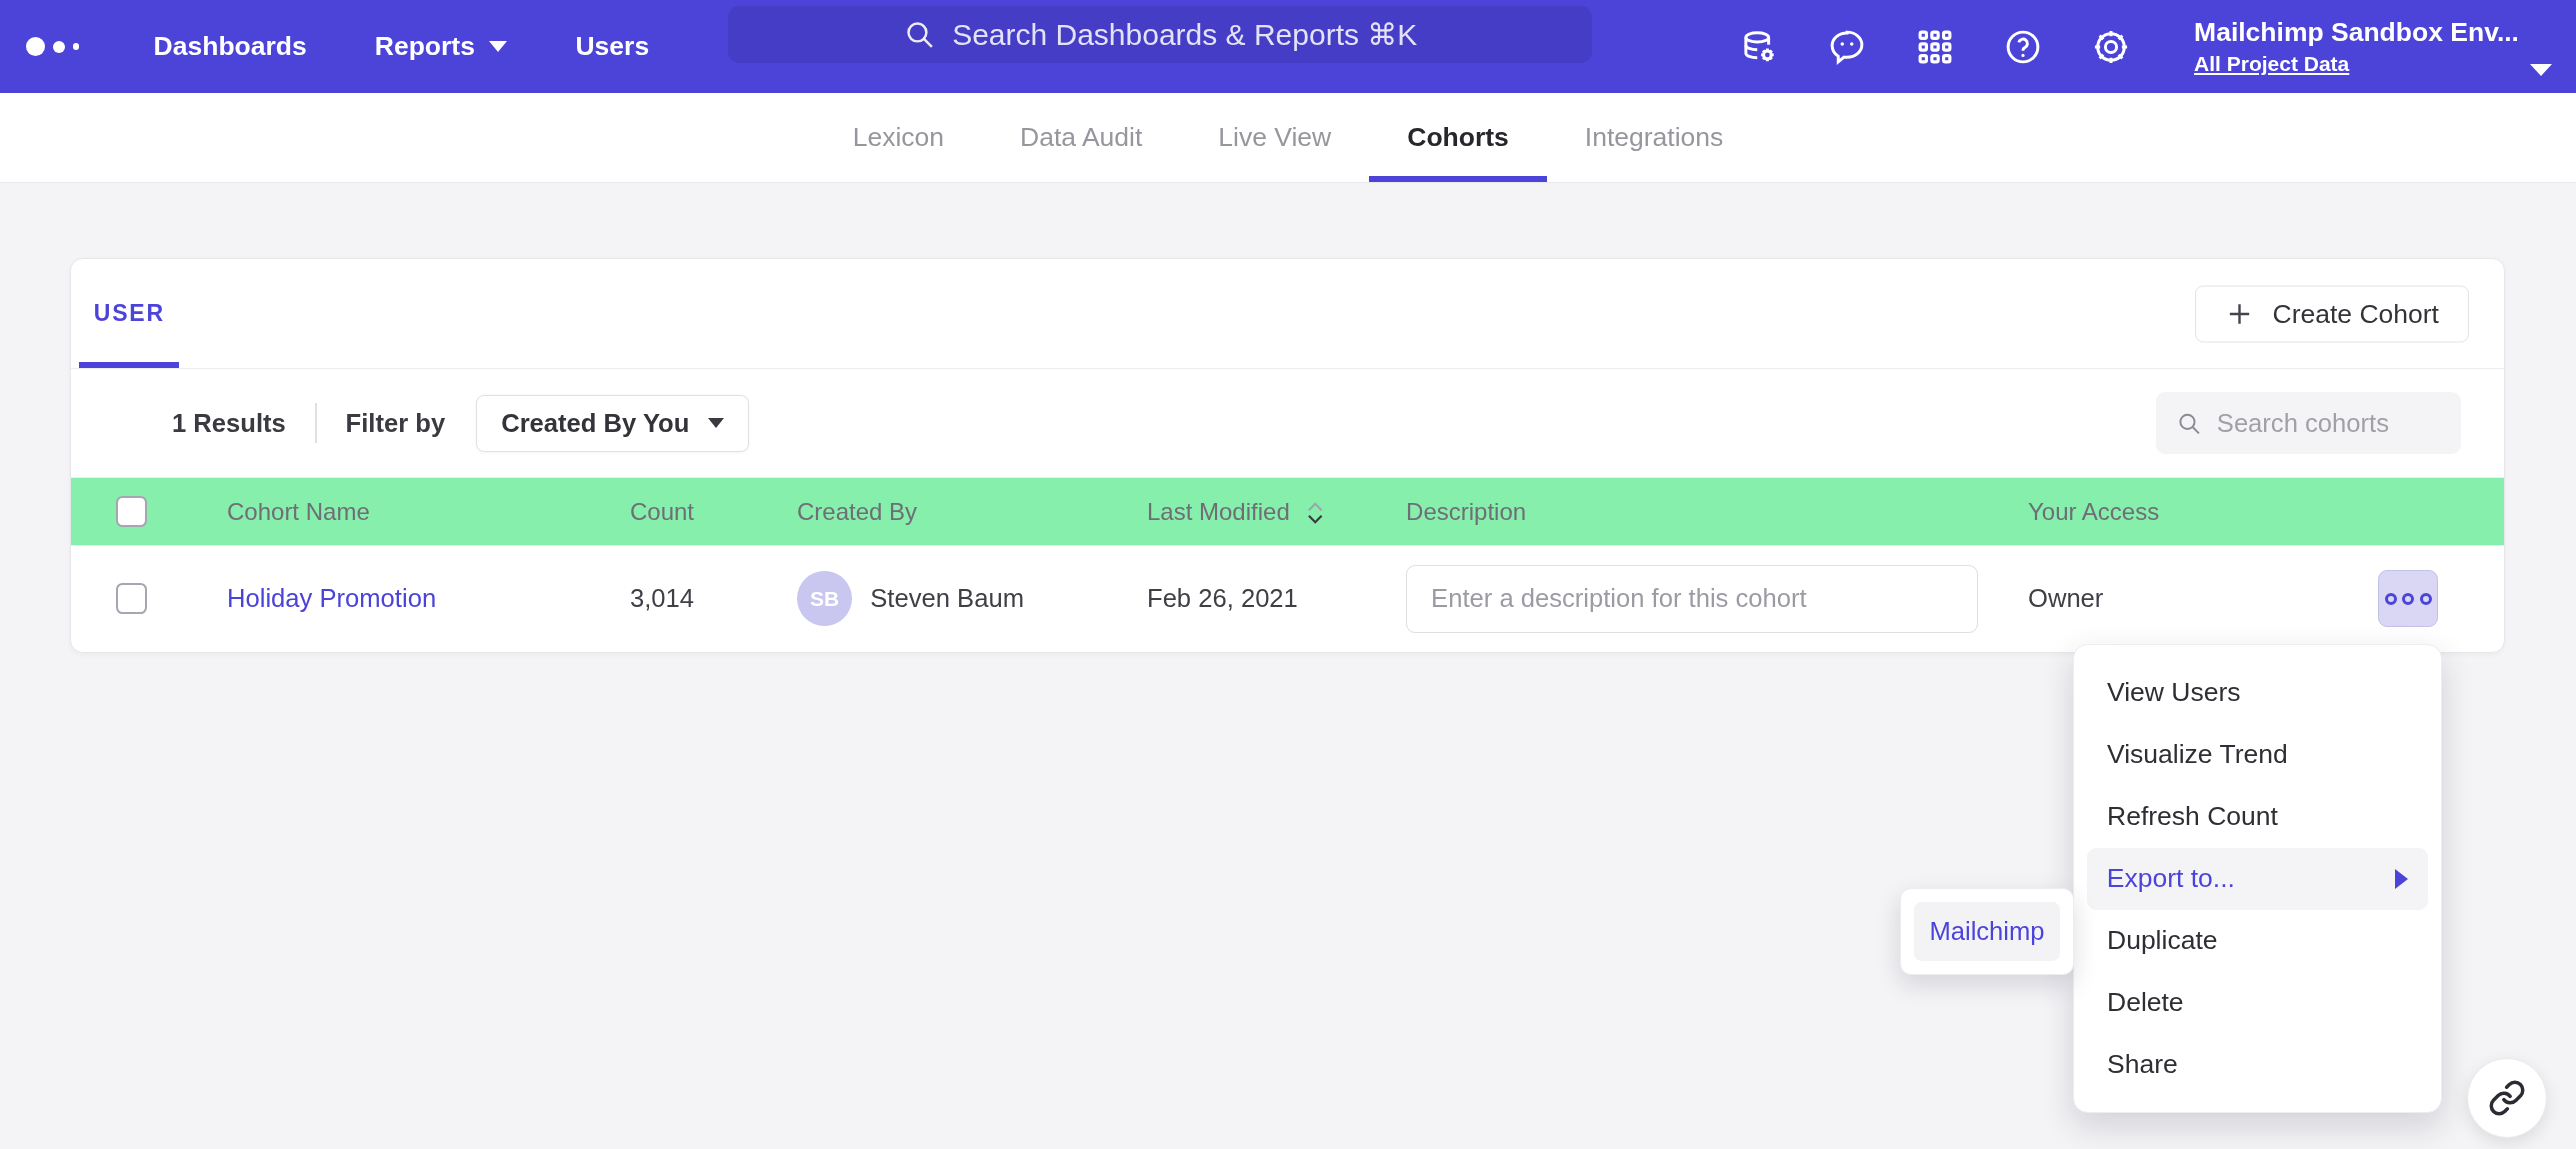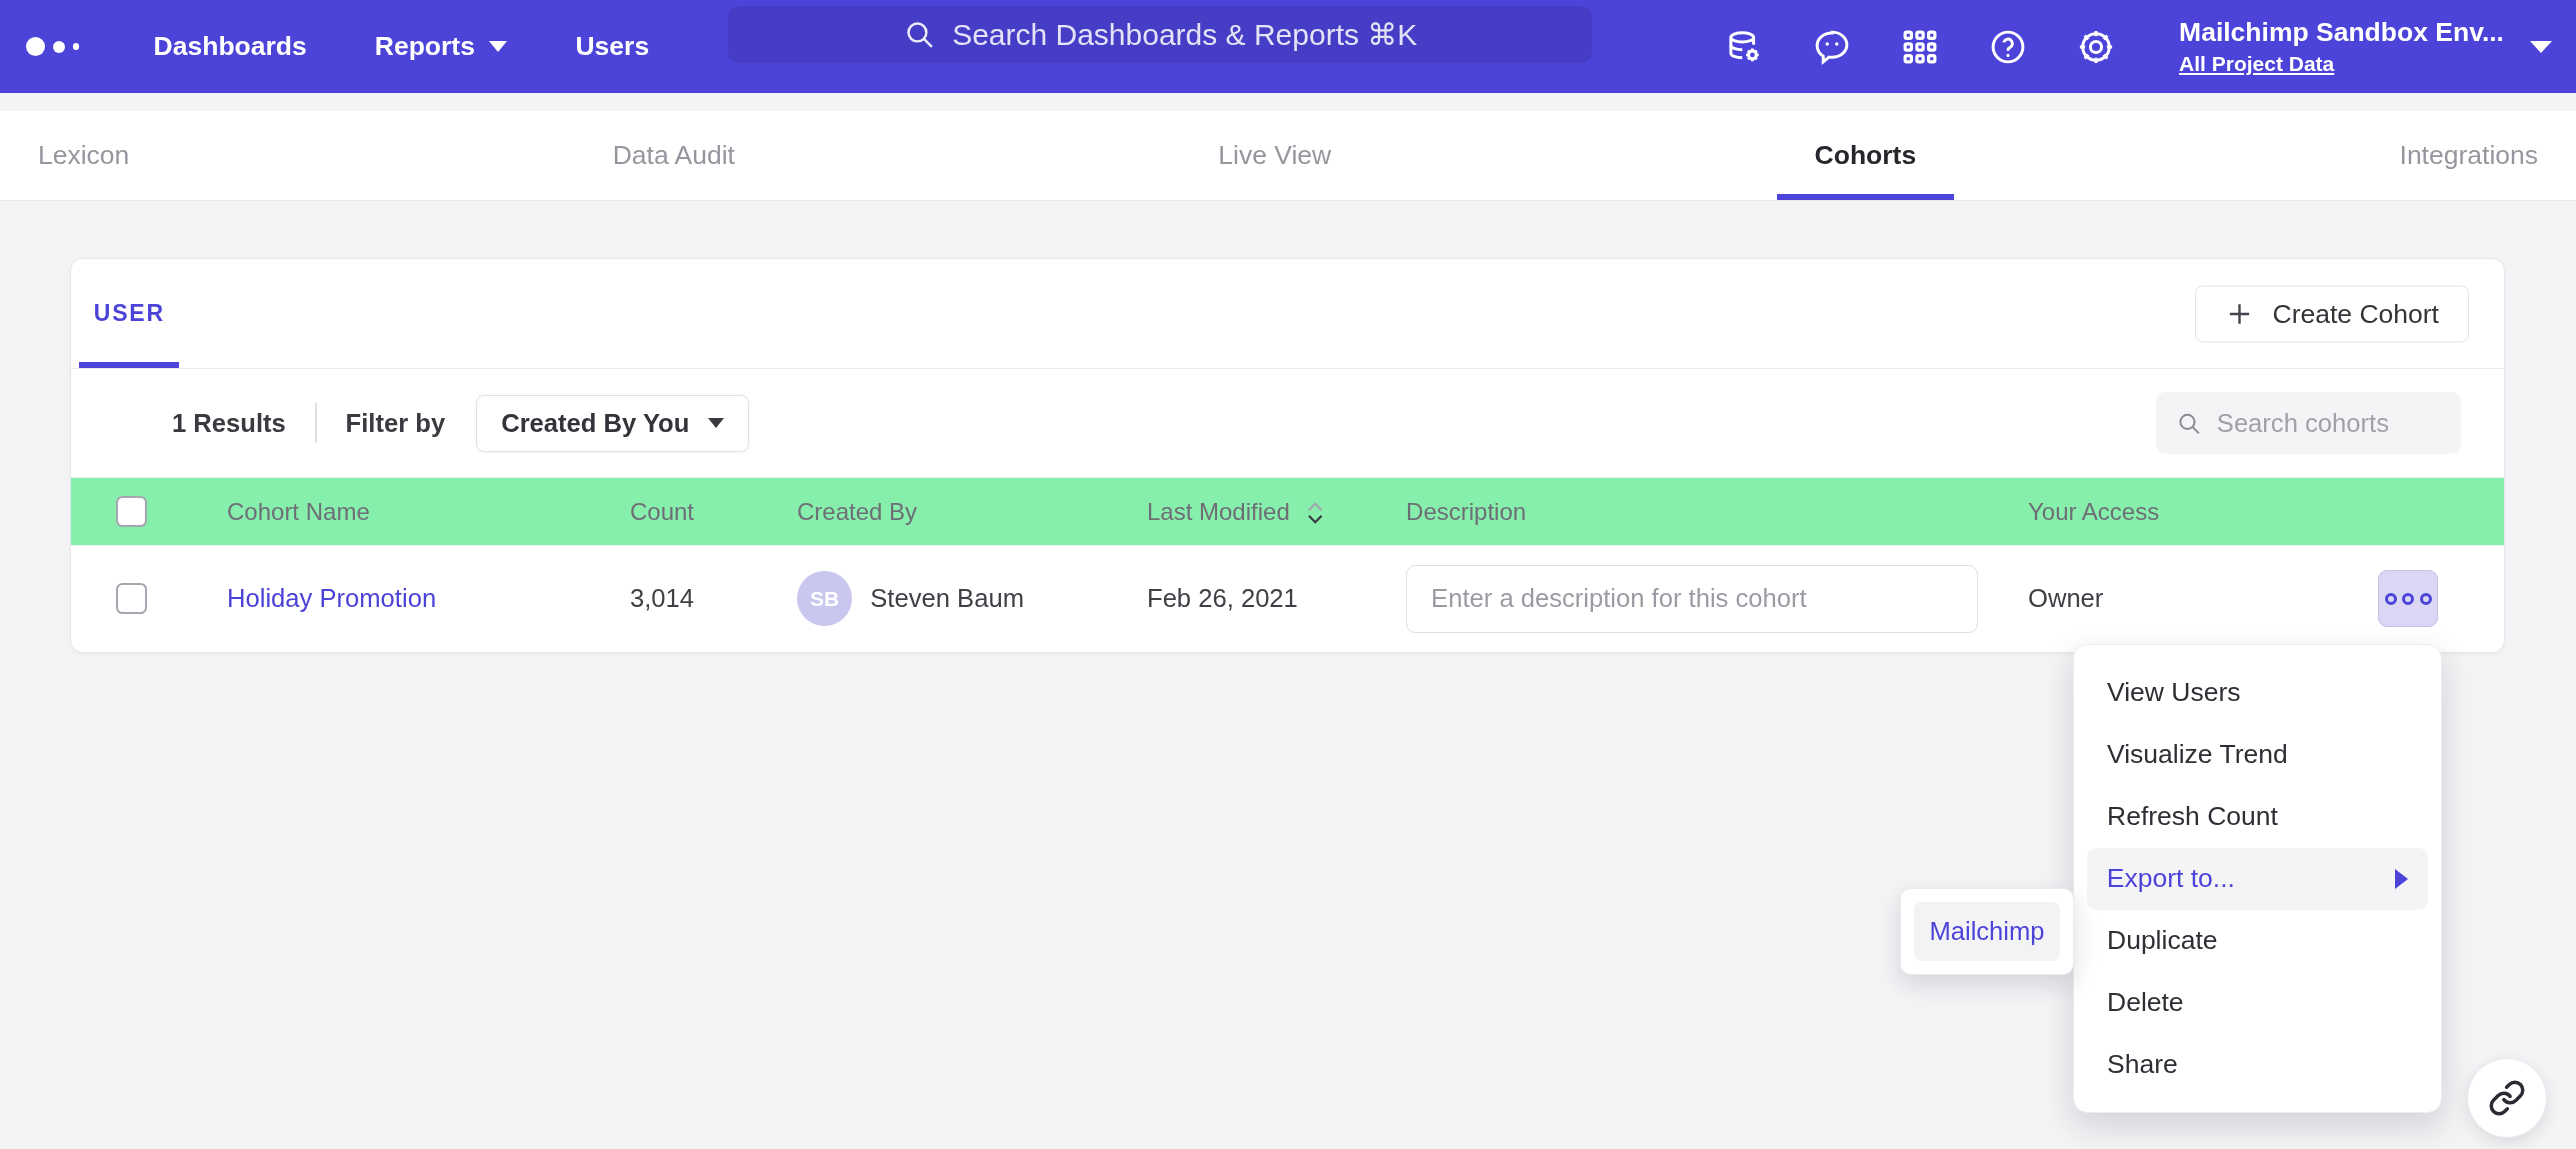--- a/index.html
+++ b/index.html
@@ -25,30 +25,30 @@
   .nav-item { color:#fff; font-size:26.5px; font-weight:700; display:flex; align-items:center; gap:14.6px; cursor:pointer; }
   .caret-down { width:0; height:0; border-left:9.1px solid transparent; border-right:9.1px solid transparent; border-top:11px solid #fff; }
   .nav-search {
     position:absolute; left:728px; top:6.4px; width:864px; height:57px;
     background:#453dc6; border-radius:11px;
     display:flex; align-items:center; justify-content:center; gap:16.5px;
     color:rgba(255,255,255,0.85); font-size:30px; cursor:text;
   }
   .topnav-right { position:absolute; right:24px; top:0; height:93px; display:flex; align-items:center; gap:46px; }
   .nav-icon { width:42px; height:42px; display:flex; align-items:center; justify-content:center; cursor:pointer; }
-  .project-switcher { display:flex; align-items:center; gap:26px; margin-left:16.5px; cursor:pointer; }
+  .project-switcher { display:flex; align-items:flex-end; gap:11px; margin-left:16.5px; cursor:pointer; }
   .project-text { display:flex; flex-direction:column; gap:3.7px; }
   .project-name { color:#fff; font-size:26.5px; font-weight:700; white-space:nowrap; }
   .project-scope { color:#fff; font-size:21px; font-weight:700;text-decoration:underline; }
 
   
   .subnav {
-    position:absolute; top:111px; left:0; width:2576px; height:90px;
+    position:absolute; top:93px; left:0; width:2576px; height:90px;
     background:#fff; border-bottom:0.9px solid #e9e9ec;
-    display:flex; align-items:stretch; justify-content:space-between;
+    display:flex; align-items:stretch; justify-content:center;
   }
   .subtab {
     display:flex; align-items:center; padding:0 38px; font-size:26.5px; color:#96969e;
     border-bottom:6.4px solid transparent; padding-top:6.4px; cursor:pointer; white-space:nowrap;
   }
   .subtab.active { color:#26262c; font-weight:700; border-bottom-color:#4c44d9; }
 
   
   .card {
     position:absolute; left:70px; top:258px; width:2435px; height:395px;

